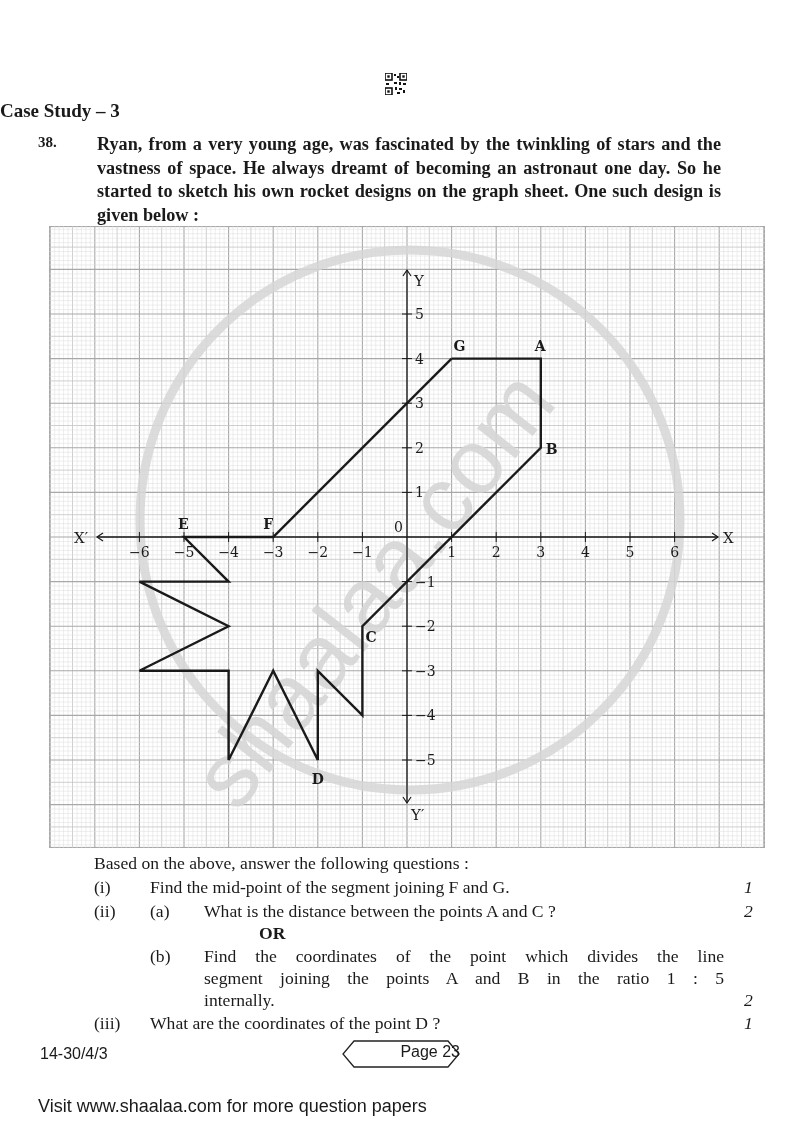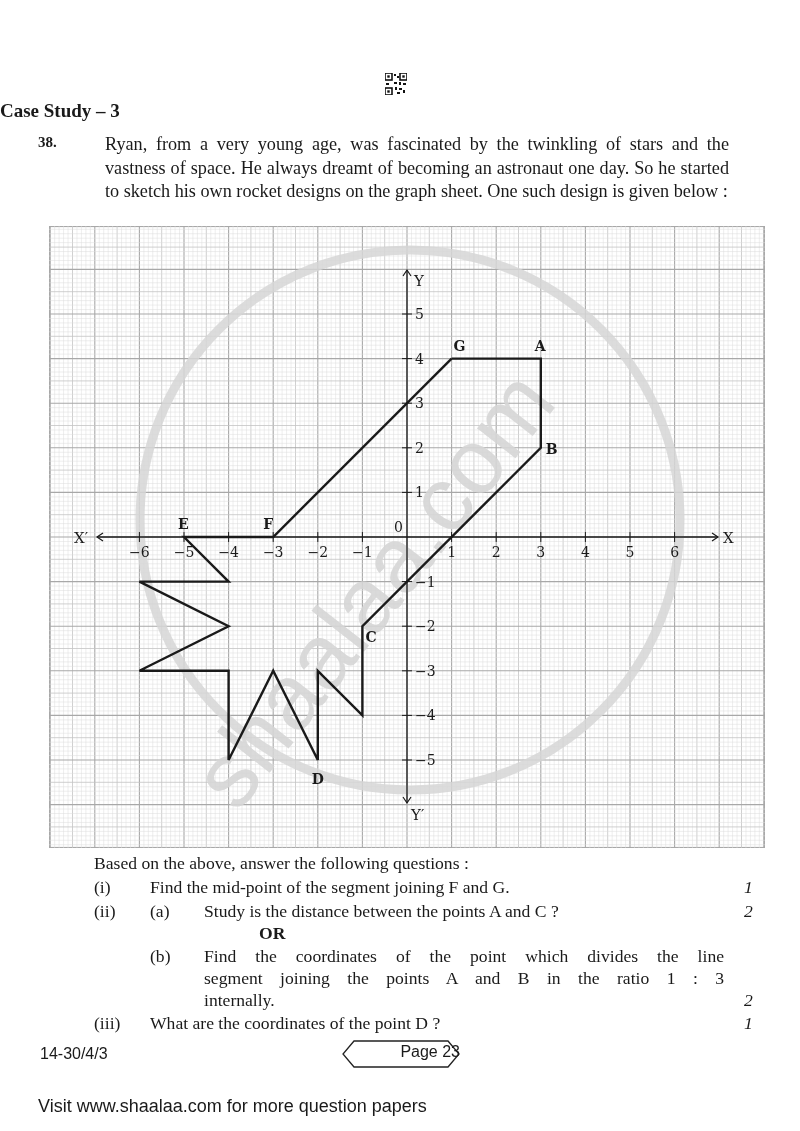--- a/index.html
+++ b/index.html
@@ -3,22 +3,22 @@
 <meta charset="utf-8">
 <style>
   html, body { margin: 0; padding: 0; background: #ffffff; }
   body { width: 800px; height: 1131px; position: relative; overflow: hidden;
          font-family: "DejaVu Serif", "Liberation Serif", serif; color: #1a1a1a; }
   .abs { position: absolute; }
   #qr { left: 385px; top: 73px; width: 22px; height: 22px; }
   #case-title { left: 0; width: 800px; top: 100px; text-align: left;
                 font-family: "Liberation Serif", serif; font-weight: bold; font-size: 19px; }
   #qnum { left: 38px; top: 134px; font-family: "Liberation Serif", serif; font-weight: bold; font-size: 15px; }
-  #intro { left: 105px; top: 133px; width: 624px; font-family: "Liberation Serif", serif;
-           font-size: 18.2px; line-height: 23.5px; text-align: justify; text-align-last: left; }
+  #intro { left: 97px; top: 133px; width: 624px; font-family: "Liberation Serif", serif;
+           font-size: 18.2px; line-height: 23.5px; text-align: justify; text-align-last: left; font-weight: bold; }
   #graph { left: 49px; top: 226px; width: 716px; height: 622px; }
   #graph svg { display: block; }
   .q-text { font-family: "Liberation Serif", serif; font-size: 17.6px; }
   .marks { font-style: italic; }
   #footer-code { left: 40px; top: 1045px; font-family: "Liberation Sans", sans-serif; font-size: 16px; }
   #page-badge { left: 342px; top: 1040px; width: 118px; height: 28px; }
   #page-badge-text { left: 342px; top: 1043px; width: 118px; text-align: right;
                      font-family: "Liberation Sans", sans-serif; font-size: 16px; }
   #visit { left: 38px; top: 1096px; font-family: "Liberation Sans", sans-serif; font-size: 18px; }
 </style>
@@ -425,28 +425,28 @@
 </div>
 
 <div class="abs q-text" style="left:94px; top:853px;">Based on the above, answer the following questions :</div>
 
 <div class="abs q-text" style="left:94px; top:877px;">(i)</div>
 <div class="abs q-text" style="left:150px; top:877px;">Find the mid-point of the segment joining F and G.</div>
 <div class="abs q-text marks" style="left:744px; top:877px;">1</div>
 
 <div class="abs q-text" style="left:94px; top:901px;">(ii)</div>
 <div class="abs q-text" style="left:150px; top:901px;">(a)</div>
-<div class="abs q-text" style="left:204px; top:901px;">Study is the distance between the points A and C ?</div>
+<div class="abs q-text" style="left:204px; top:901px;">What is the distance between the points A and C ?</div>
 <div class="abs q-text marks" style="left:744px; top:901px;">2</div>
 
 <div class="abs q-text" style="left:259px; top:923px; font-weight:bold;">OR</div>
 
 <div class="abs q-text" style="left:150px; top:946px;">(b)</div>
 <div class="abs q-text" style="left:204px; top:946px; width:520px; text-align:justify; text-align-last:justify;">Find the coordinates of the point which divides the line</div>
-<div class="abs q-text" style="left:204px; top:968px; width:520px; text-align:justify; text-align-last:justify;">segment joining the points A and B in the ratio 1 : 3</div>
+<div class="abs q-text" style="left:204px; top:968px; width:520px; text-align:justify; text-align-last:justify;">segment joining the points A and B in the ratio 1 : 5</div>
 <div class="abs q-text" style="left:204px; top:990px;">internally.</div>
 <div class="abs q-text marks" style="left:744px; top:990px;">2</div>
 
 <div class="abs q-text" style="left:94px; top:1013px;">(iii)</div>
 <div class="abs q-text" style="left:150px; top:1013px;">What are the coordinates of the point D ?</div>
 <div class="abs q-text marks" style="left:744px; top:1013px;">1</div>
 
 <div id="footer-code" class="abs">14-30/4/3</div>
 <svg id="page-badge" class="abs" viewBox="0 0 118 28">
   <polygon points="12,1 106,1 117,14 106,27 12,27 1,14" fill="none" stroke="#222" stroke-width="1.3"></polygon>

